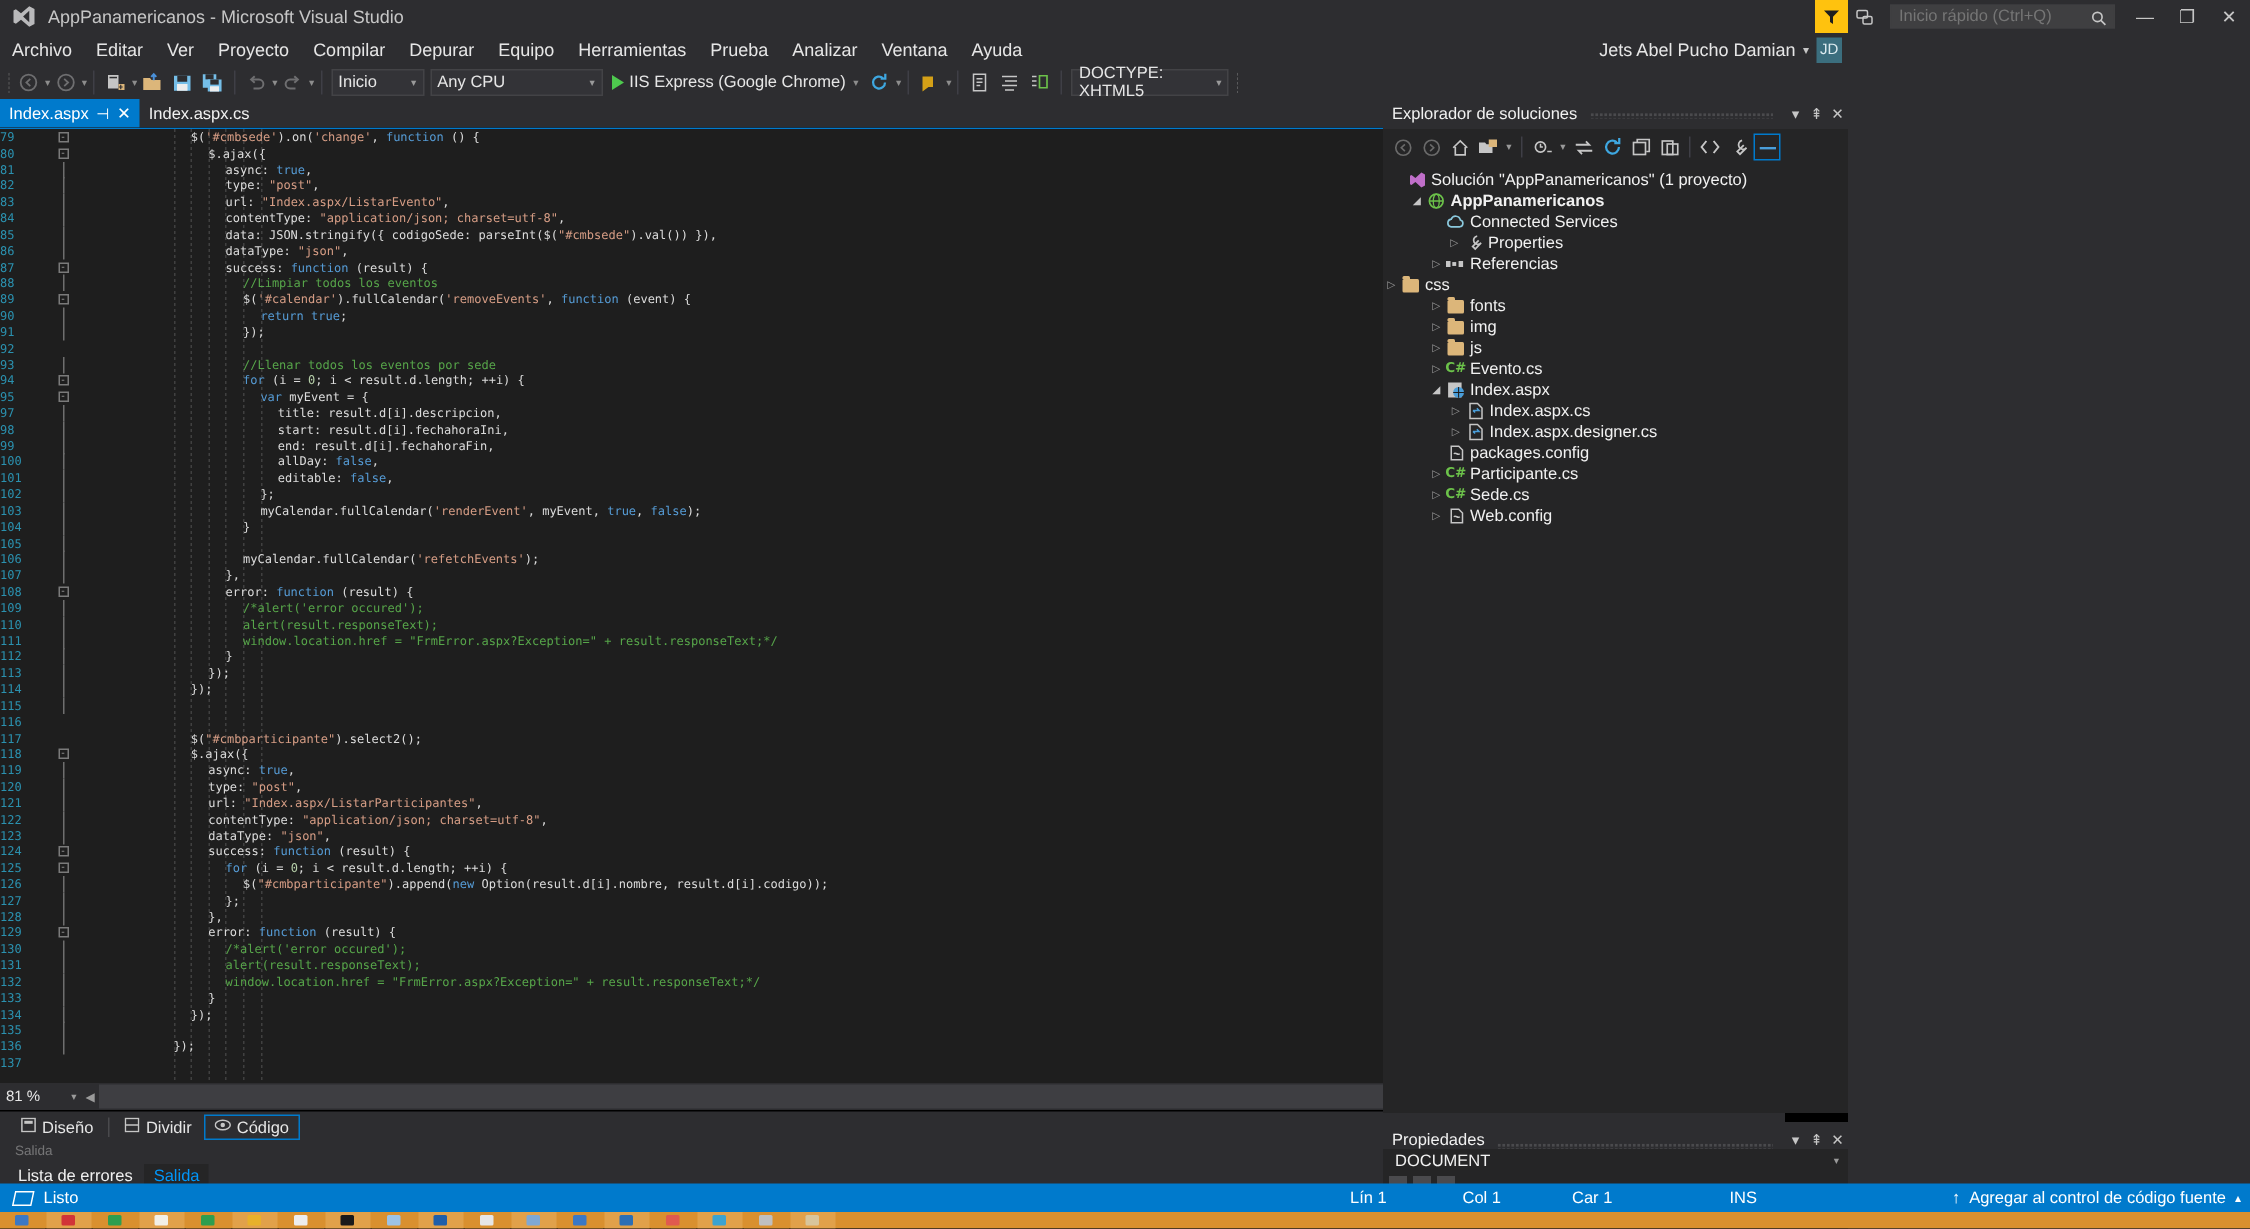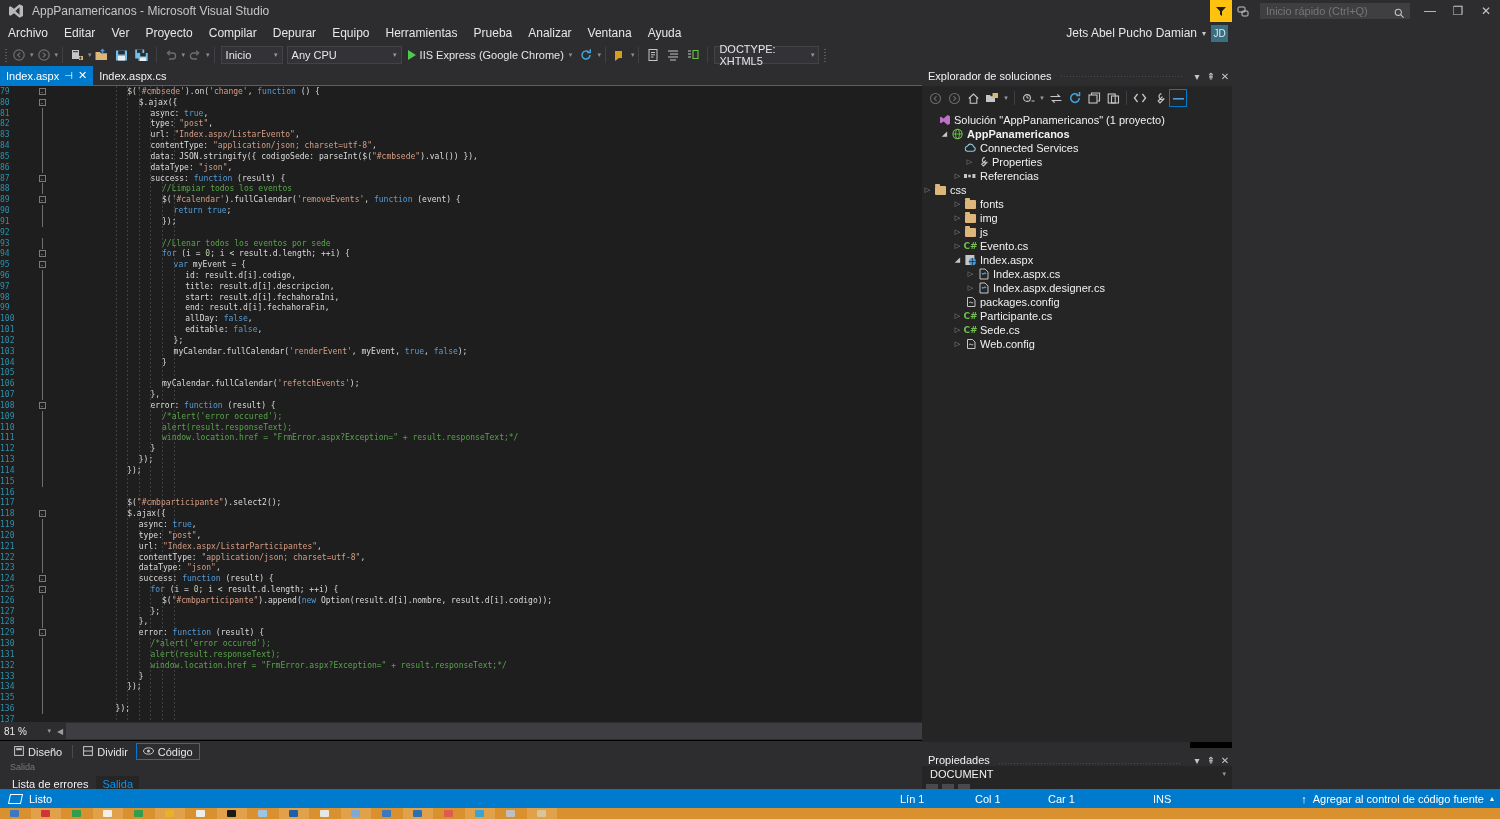--- a/index.html
+++ b/index.html
@@ -557,21 +557,20 @@
           <div class="row"><span class="lnum">86</span><span class="glyphcol"><span class="vbar"></span></span><span class="ctext" style="margin-left: 102.4px;"><span class="p">dataType: </span><span class="s">"json"</span><span class="p">,</span></span></div>
           <div class="row"><span class="lnum">87</span><span class="glyphcol"><span class="boxm">-</span></span><span class="ctext" style="margin-left: 102.4px;"><span class="p">success: </span><span class="k">function</span><span class="p"> (result) {</span></span></div>
           <div class="row"><span class="lnum">88</span><span class="glyphcol"><span class="vbar"></span></span><span class="ctext" style="margin-left: 114px;"><span class="c">//Limpiar todos los eventos</span></span></div>
           <div class="row"><span class="lnum">89</span><span class="glyphcol"><span class="boxm">-</span></span><span class="ctext" style="margin-left: 114px;"><span class="p">$(</span><span class="s">'#calendar'</span><span class="p">).fullCalendar(</span><span class="s">'removeEvents'</span><span class="p">, </span><span class="k">function</span><span class="p"> (event) {</span></span></div>
           <div class="row"><span class="lnum">90</span><span class="glyphcol"><span class="vbar"></span></span><span class="ctext" style="margin-left: 125.6px;"><span class="k">return</span><span class="p"> </span><span class="k">true</span><span class="p">;</span></span></div>
           <div class="row"><span class="lnum">91</span><span class="glyphcol"><span class="vbar"></span></span><span class="ctext" style="margin-left: 114px;"><span class="p">});</span></span></div>
           <div class="row"><span class="lnum">92</span><span class="glyphcol"></span><span class="ctext" style="margin-left: 56px;"></span></div>
           <div class="row"><span class="lnum">93</span><span class="glyphcol"><span class="vbar"></span></span><span class="ctext" style="margin-left: 114px;"><span class="c">//Llenar todos los eventos por sede</span></span></div>
           <div class="row"><span class="lnum">94</span><span class="glyphcol"><span class="boxm">-</span></span><span class="ctext" style="margin-left: 114px;"><span class="k">for</span><span class="p"> (i = </span><span class="n">0</span><span class="p">; i &lt; result.d.length; ++i) {</span></span></div>
           <div class="row"><span class="lnum">95</span><span class="glyphcol"><span class="boxm">-</span></span><span class="ctext" style="margin-left: 125.6px;"><span class="k">var</span><span class="p"> myEvent = {</span></span></div>
-          <div class="row"><span class="lnum">96</span><span class="glyphcol"><span class="vbar"></span></span><span class="ctext" style="margin-left: 137.2px;"><span class="p">id: result.d[i].codigo,</span></span></div>
           <div class="row"><span class="lnum">97</span><span class="glyphcol"><span class="vbar"></span></span><span class="ctext" style="margin-left: 137.2px;"><span class="p">title: result.d[i].descripcion,</span></span></div>
           <div class="row"><span class="lnum">98</span><span class="glyphcol"><span class="vbar"></span></span><span class="ctext" style="margin-left: 137.2px;"><span class="p">start: result.d[i].fechahoraIni,</span></span></div>
           <div class="row"><span class="lnum">99</span><span class="glyphcol"><span class="vbar"></span></span><span class="ctext" style="margin-left: 137.2px;"><span class="p">end: result.d[i].fechahoraFin,</span></span></div>
           <div class="row"><span class="lnum">100</span><span class="glyphcol"><span class="vbar"></span></span><span class="ctext" style="margin-left: 137.2px;"><span class="p">allDay: </span><span class="k">false</span><span class="p">,</span></span></div>
           <div class="row"><span class="lnum">101</span><span class="glyphcol"><span class="vbar"></span></span><span class="ctext" style="margin-left: 137.2px;"><span class="p">editable: </span><span class="k">false</span><span class="p">,</span></span></div>
           <div class="row"><span class="lnum">102</span><span class="glyphcol"><span class="vbar"></span></span><span class="ctext" style="margin-left: 125.6px;"><span class="p">};</span></span></div>
           <div class="row"><span class="lnum">103</span><span class="glyphcol"><span class="vbar"></span></span><span class="ctext" style="margin-left: 125.6px;"><span class="p">myCalendar.fullCalendar(</span><span class="s">'renderEvent'</span><span class="p">, myEvent, </span><span class="k">true</span><span class="p">, </span><span class="k">false</span><span class="p">);</span></span></div>
           <div class="row"><span class="lnum">104</span><span class="glyphcol"><span class="vbar"></span></span><span class="ctext" style="margin-left: 114px;"><span class="p">}</span></span></div>
           <div class="row"><span class="lnum">105</span><span class="glyphcol"><span class="vbar"></span></span><span class="ctext" style="margin-left: 56px;"></span></div>
           <div class="row"><span class="lnum">106</span><span class="glyphcol"><span class="vbar"></span></span><span class="ctext" style="margin-left: 114px;"><span class="p">myCalendar.fullCalendar(</span><span class="s">'refetchEvents'</span><span class="p">);</span></span></div>

